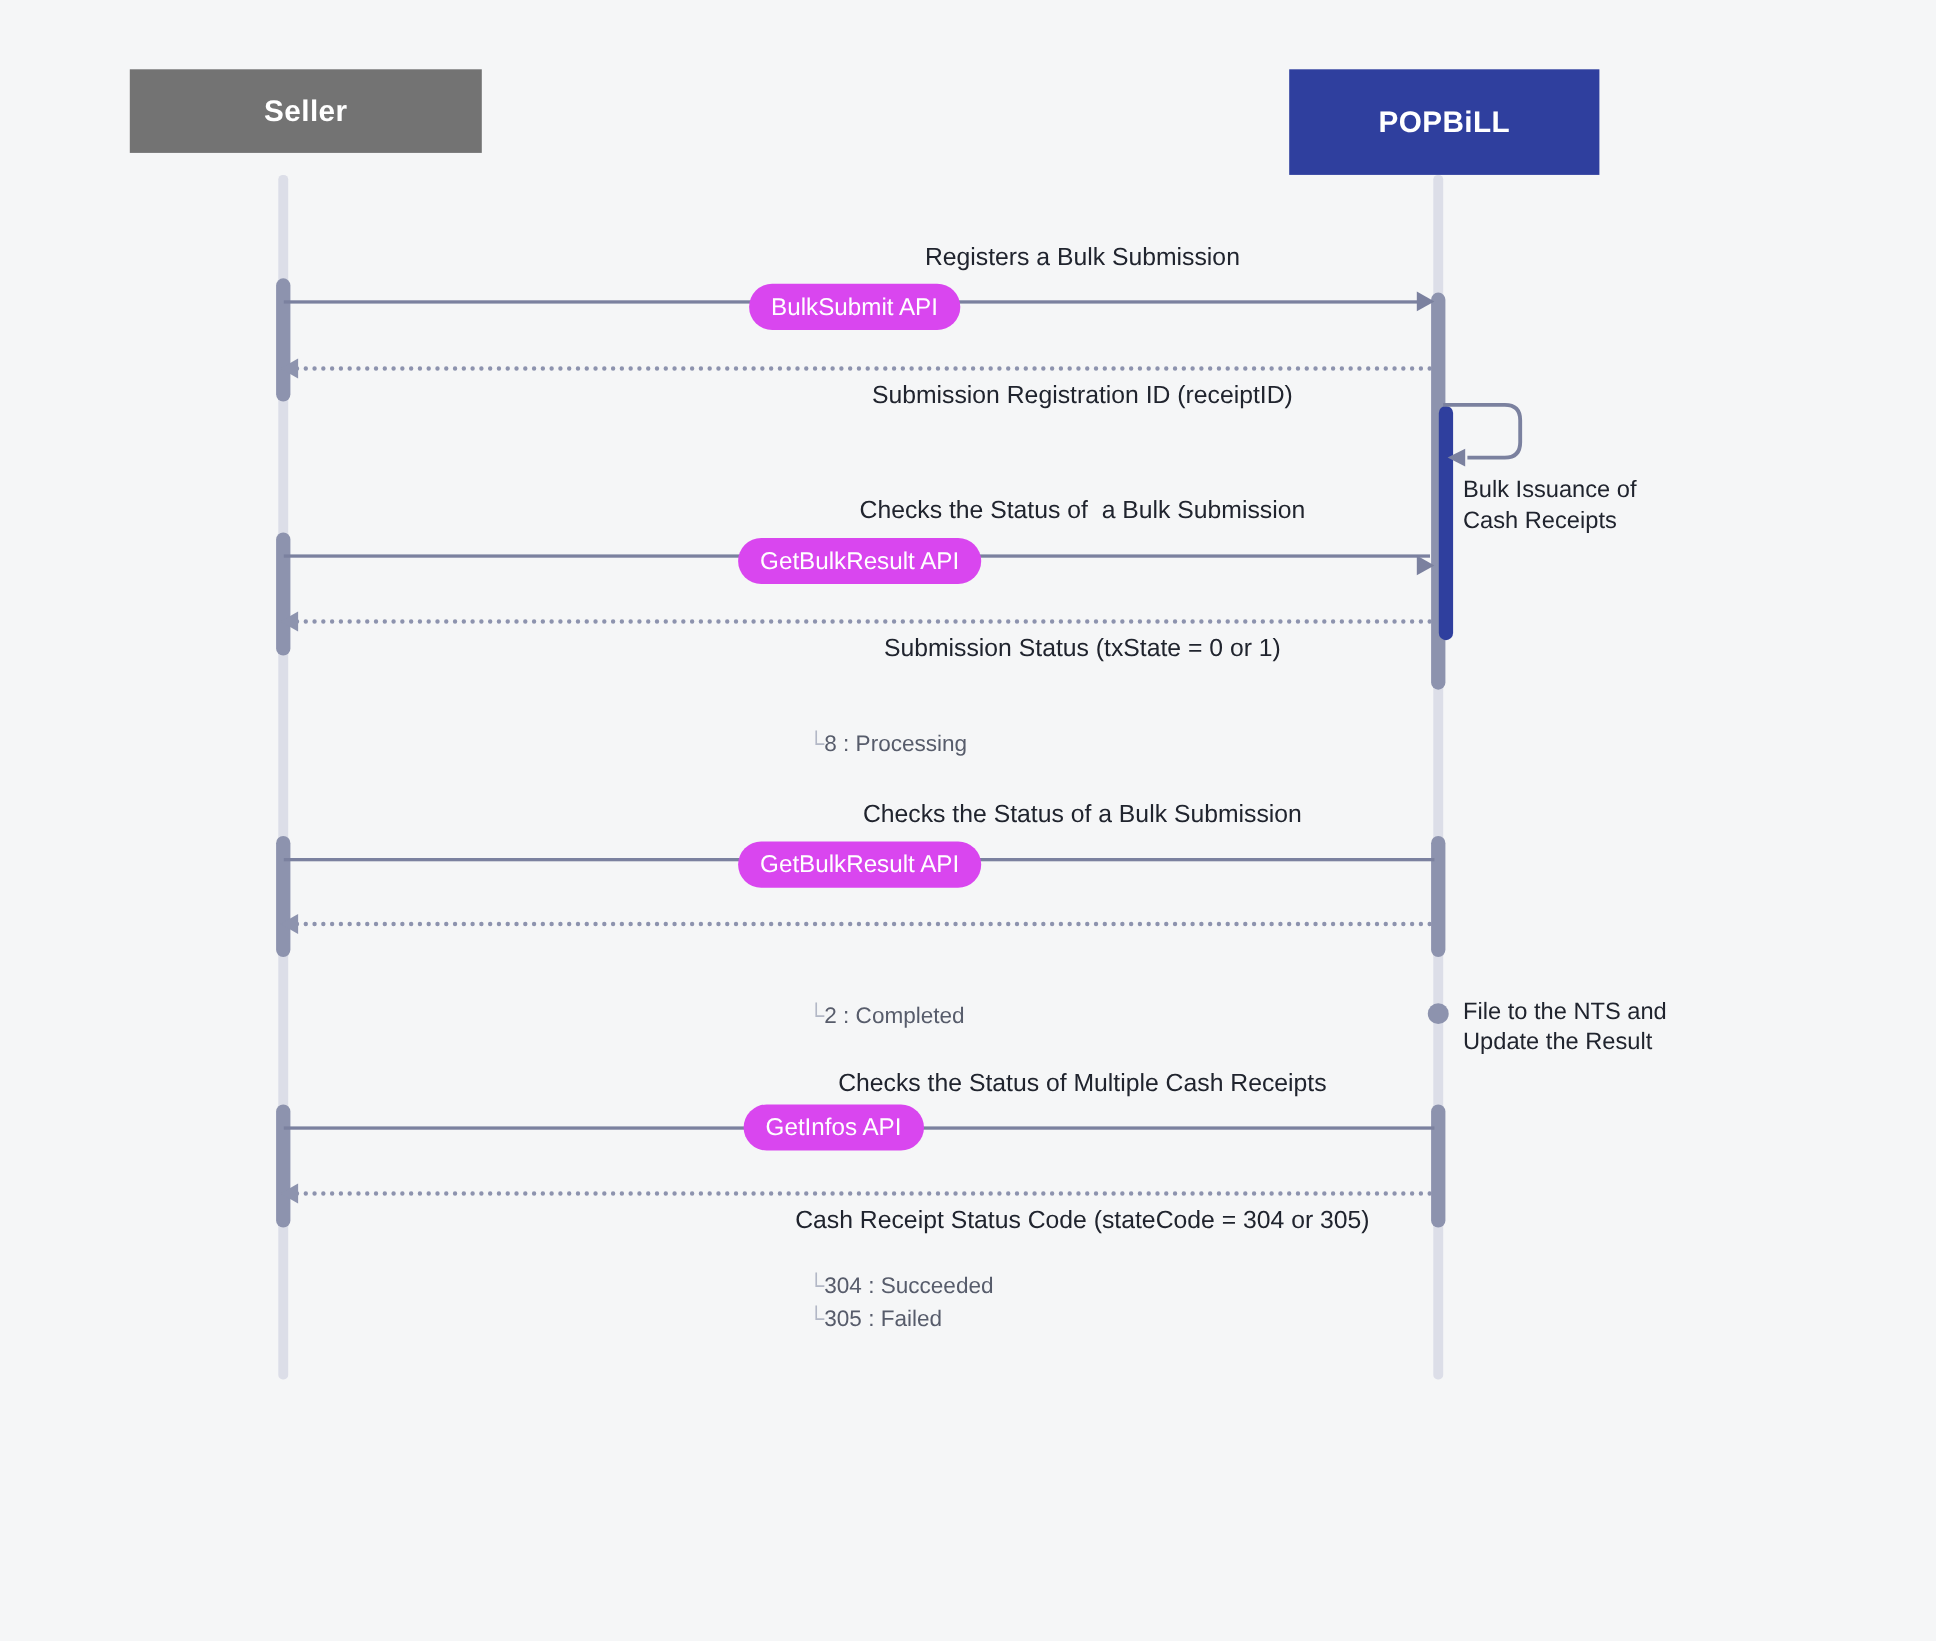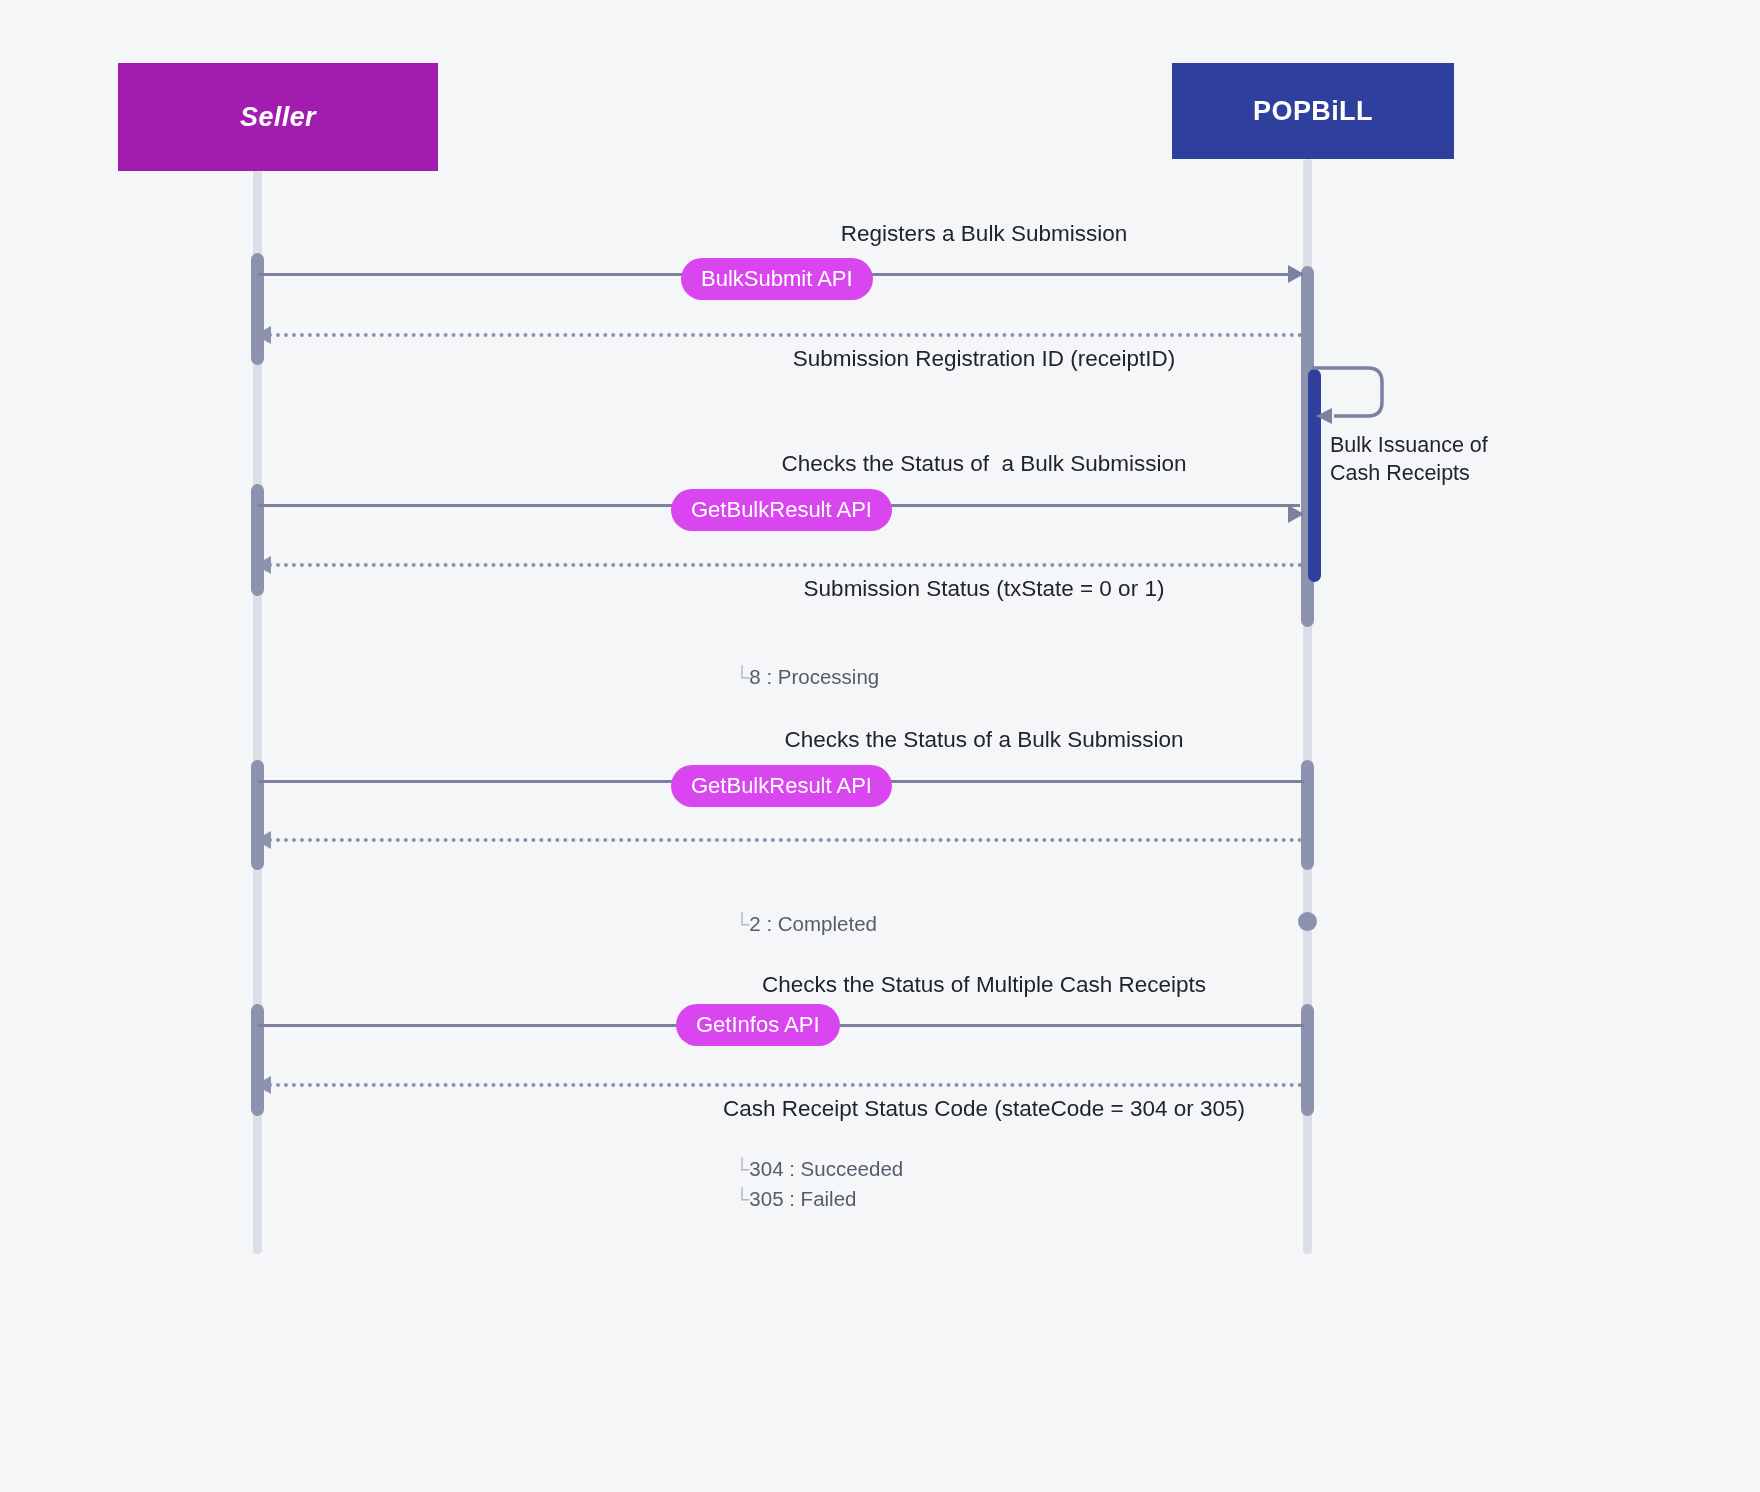--- a/index.html
+++ b/index.html
@@ -18,23 +18,22 @@
   
   .actor-box {
     position: absolute;
     display: flex; align-items: center; justify-content: center;
     color: #ffffff;
     font-size: 27px;
     font-weight: 700;
     letter-spacing: 0.4px;
   }
   #actor-seller {
-    left: 118px; top: 63px; width: 320px; height: 108px;
-    background: #a21caf;
-    font-style: italic;
+    left: 118px; top: 63px; width: 320px; height: 76px;
+    background: #737373;
   }
   #actor-popbill {
     left: 1172px; top: 63px; width: 282px; height: 96px;
     background: #2f3f9e;
   }
 
   
   .lifeline {
     position: absolute;
     width: 9px;
@@ -187,20 +186,22 @@
   <div class="msg-line" style="left:258px; top:780px; width:1046px;"></div>
   <div class="api-pill" style="left:671px; top:765px;">GetBulkResult API</div>
 
   <div class="msg-line dotted" style="left:268px; top:838px; width:1035px;"></div>
   <div class="arrowhead-left" style="left:255px; top:831px;"></div>
   <div class="sub-label" style="left:712px; top:884px;">
     <span class="branch">└</span><span>2 : Completed</span>
   </div>
 
   <div class="lifeline-dot" style="left:1298px; top:912px;"></div>
+  <div class="side-note" style="left:1330px; top:906px; width:250px;">File to the NTS and
+Update the Result</div>
 
   <div class="msg-label" style="left:400px; top:971px; width:1168px;">Checks the Status of Multiple Cash Receipts</div>
 
   <div class="activation" style="left:251px; top:1004px; height:112px;"></div>
   <div class="activation" style="left:1301px; top:1004px; height:112px;"></div>
 
   <div class="msg-line" style="left:258px; top:1024px; width:1046px;"></div>
   <div class="api-pill" style="left:676px; top:1004px;">GetInfos API</div>
 
   <div class="msg-line dotted" style="left:268px; top:1083px; width:1035px;"></div>

